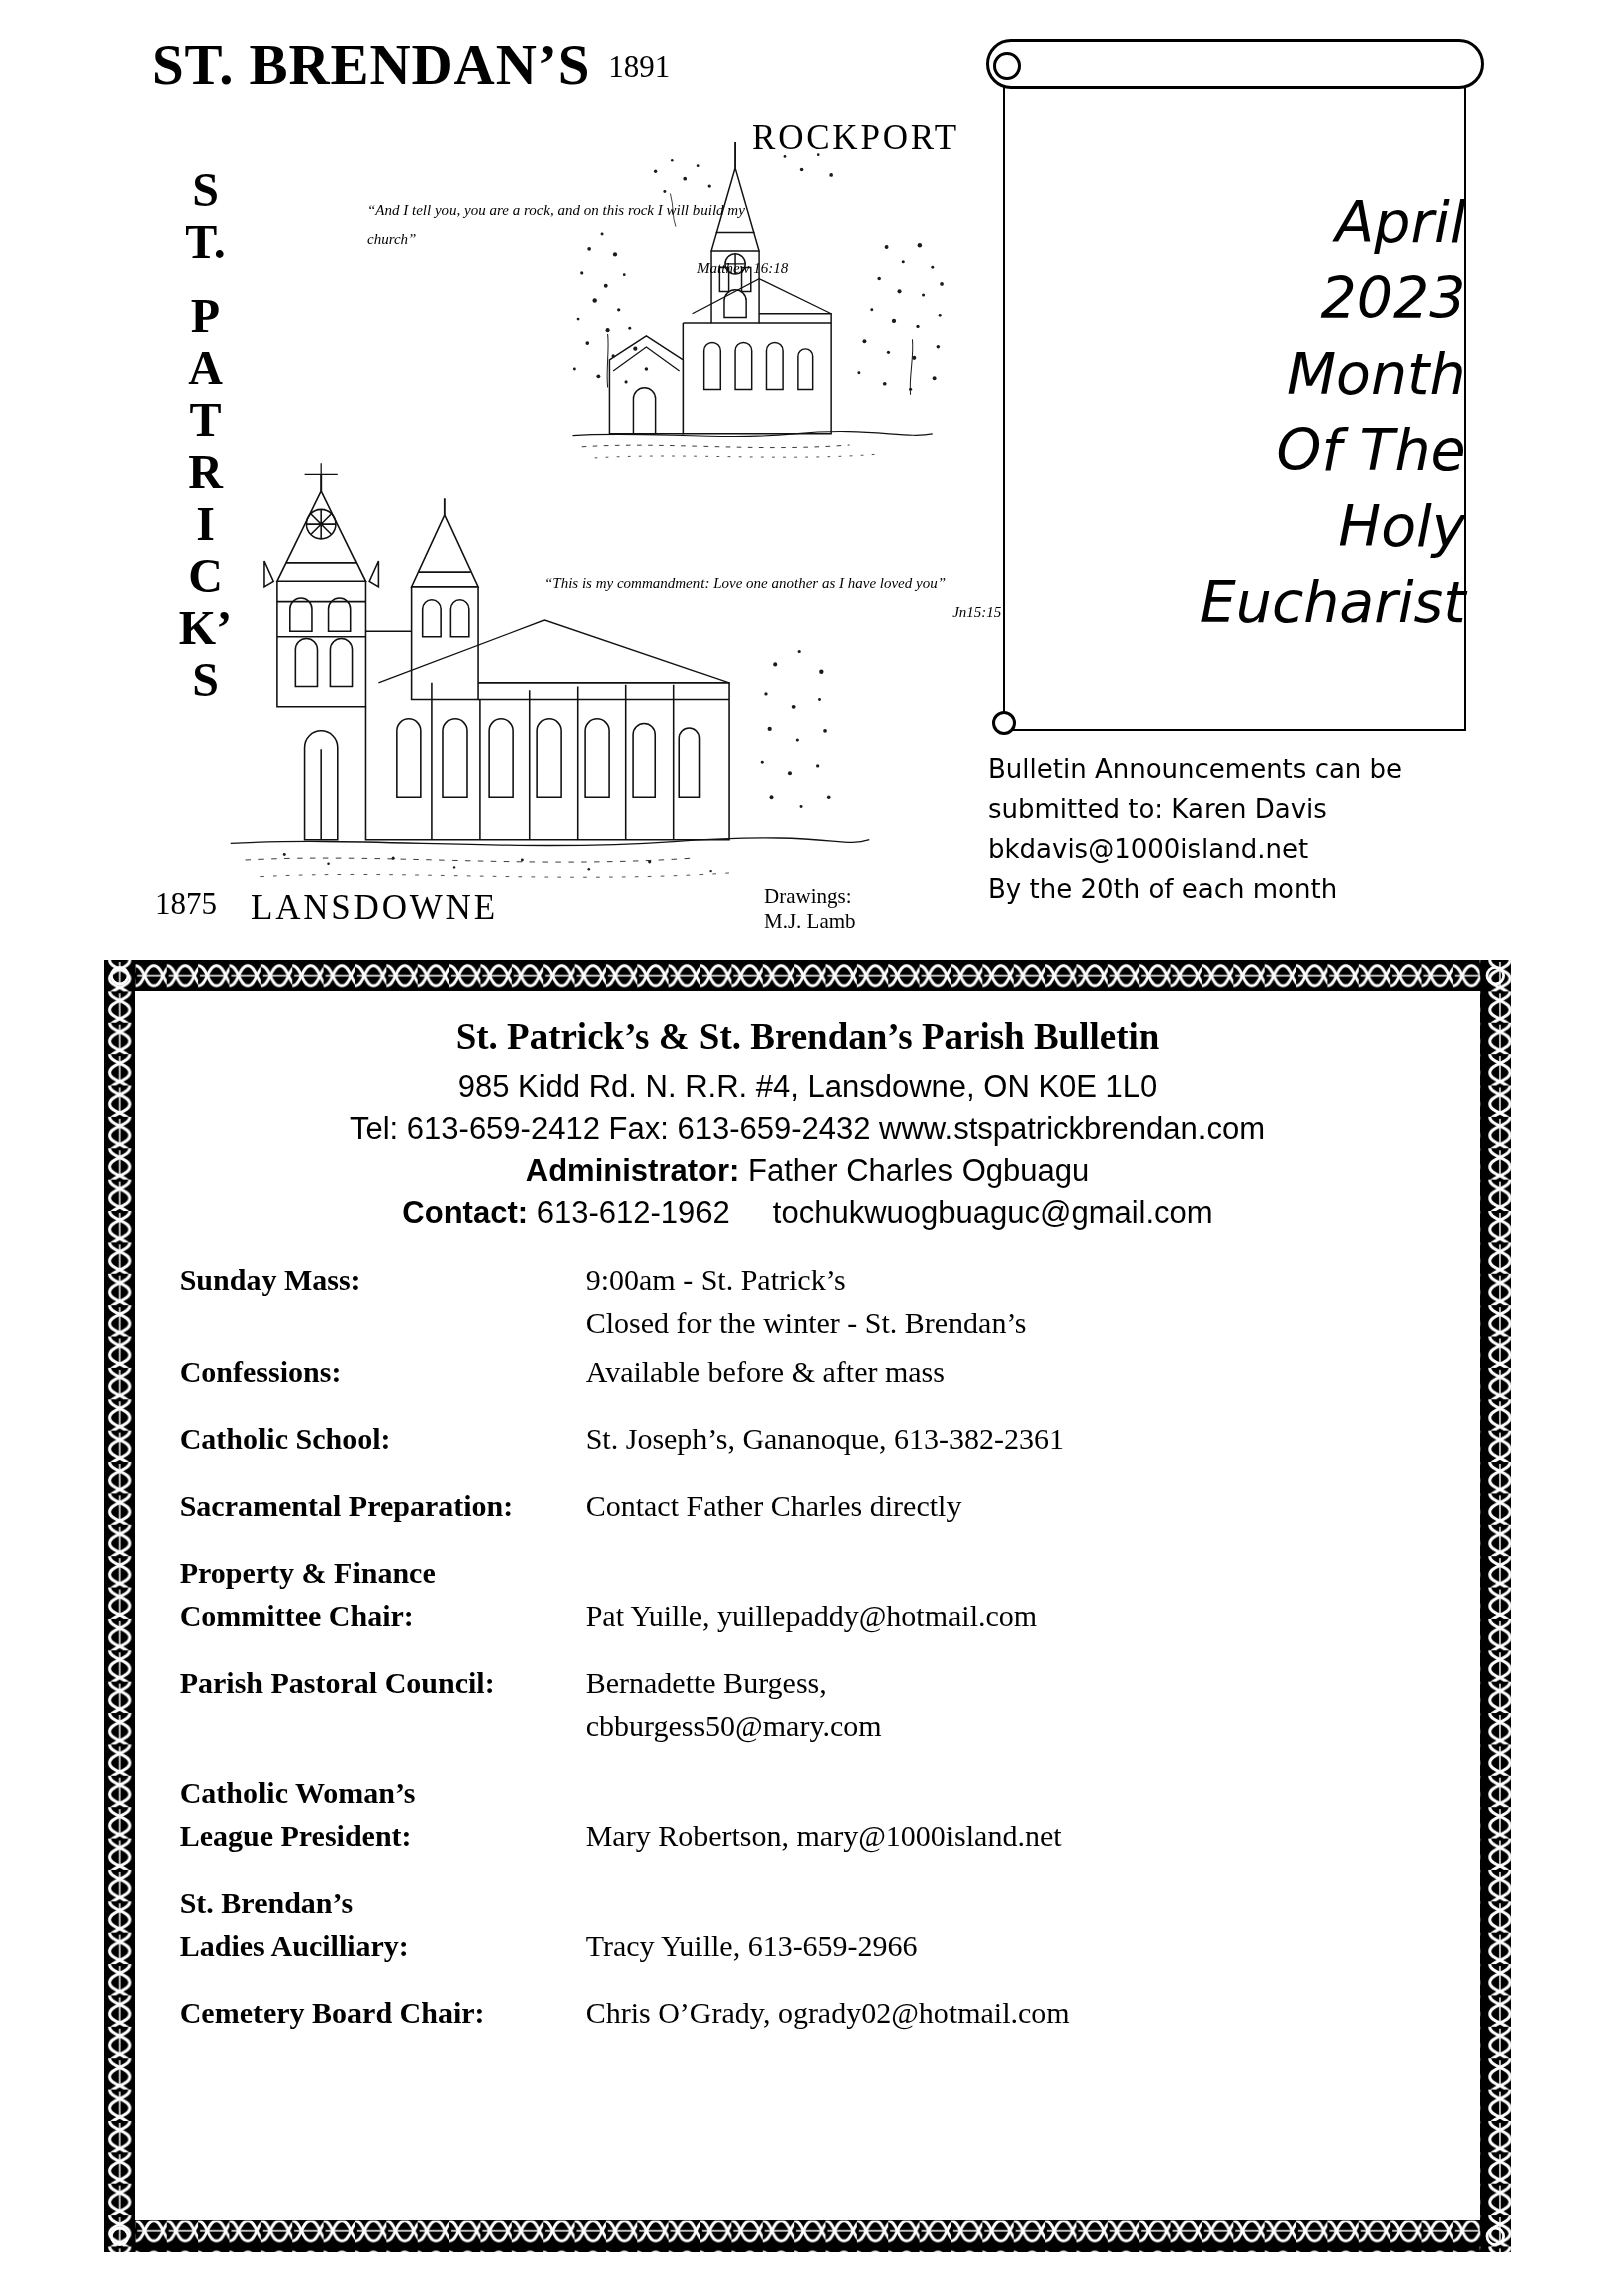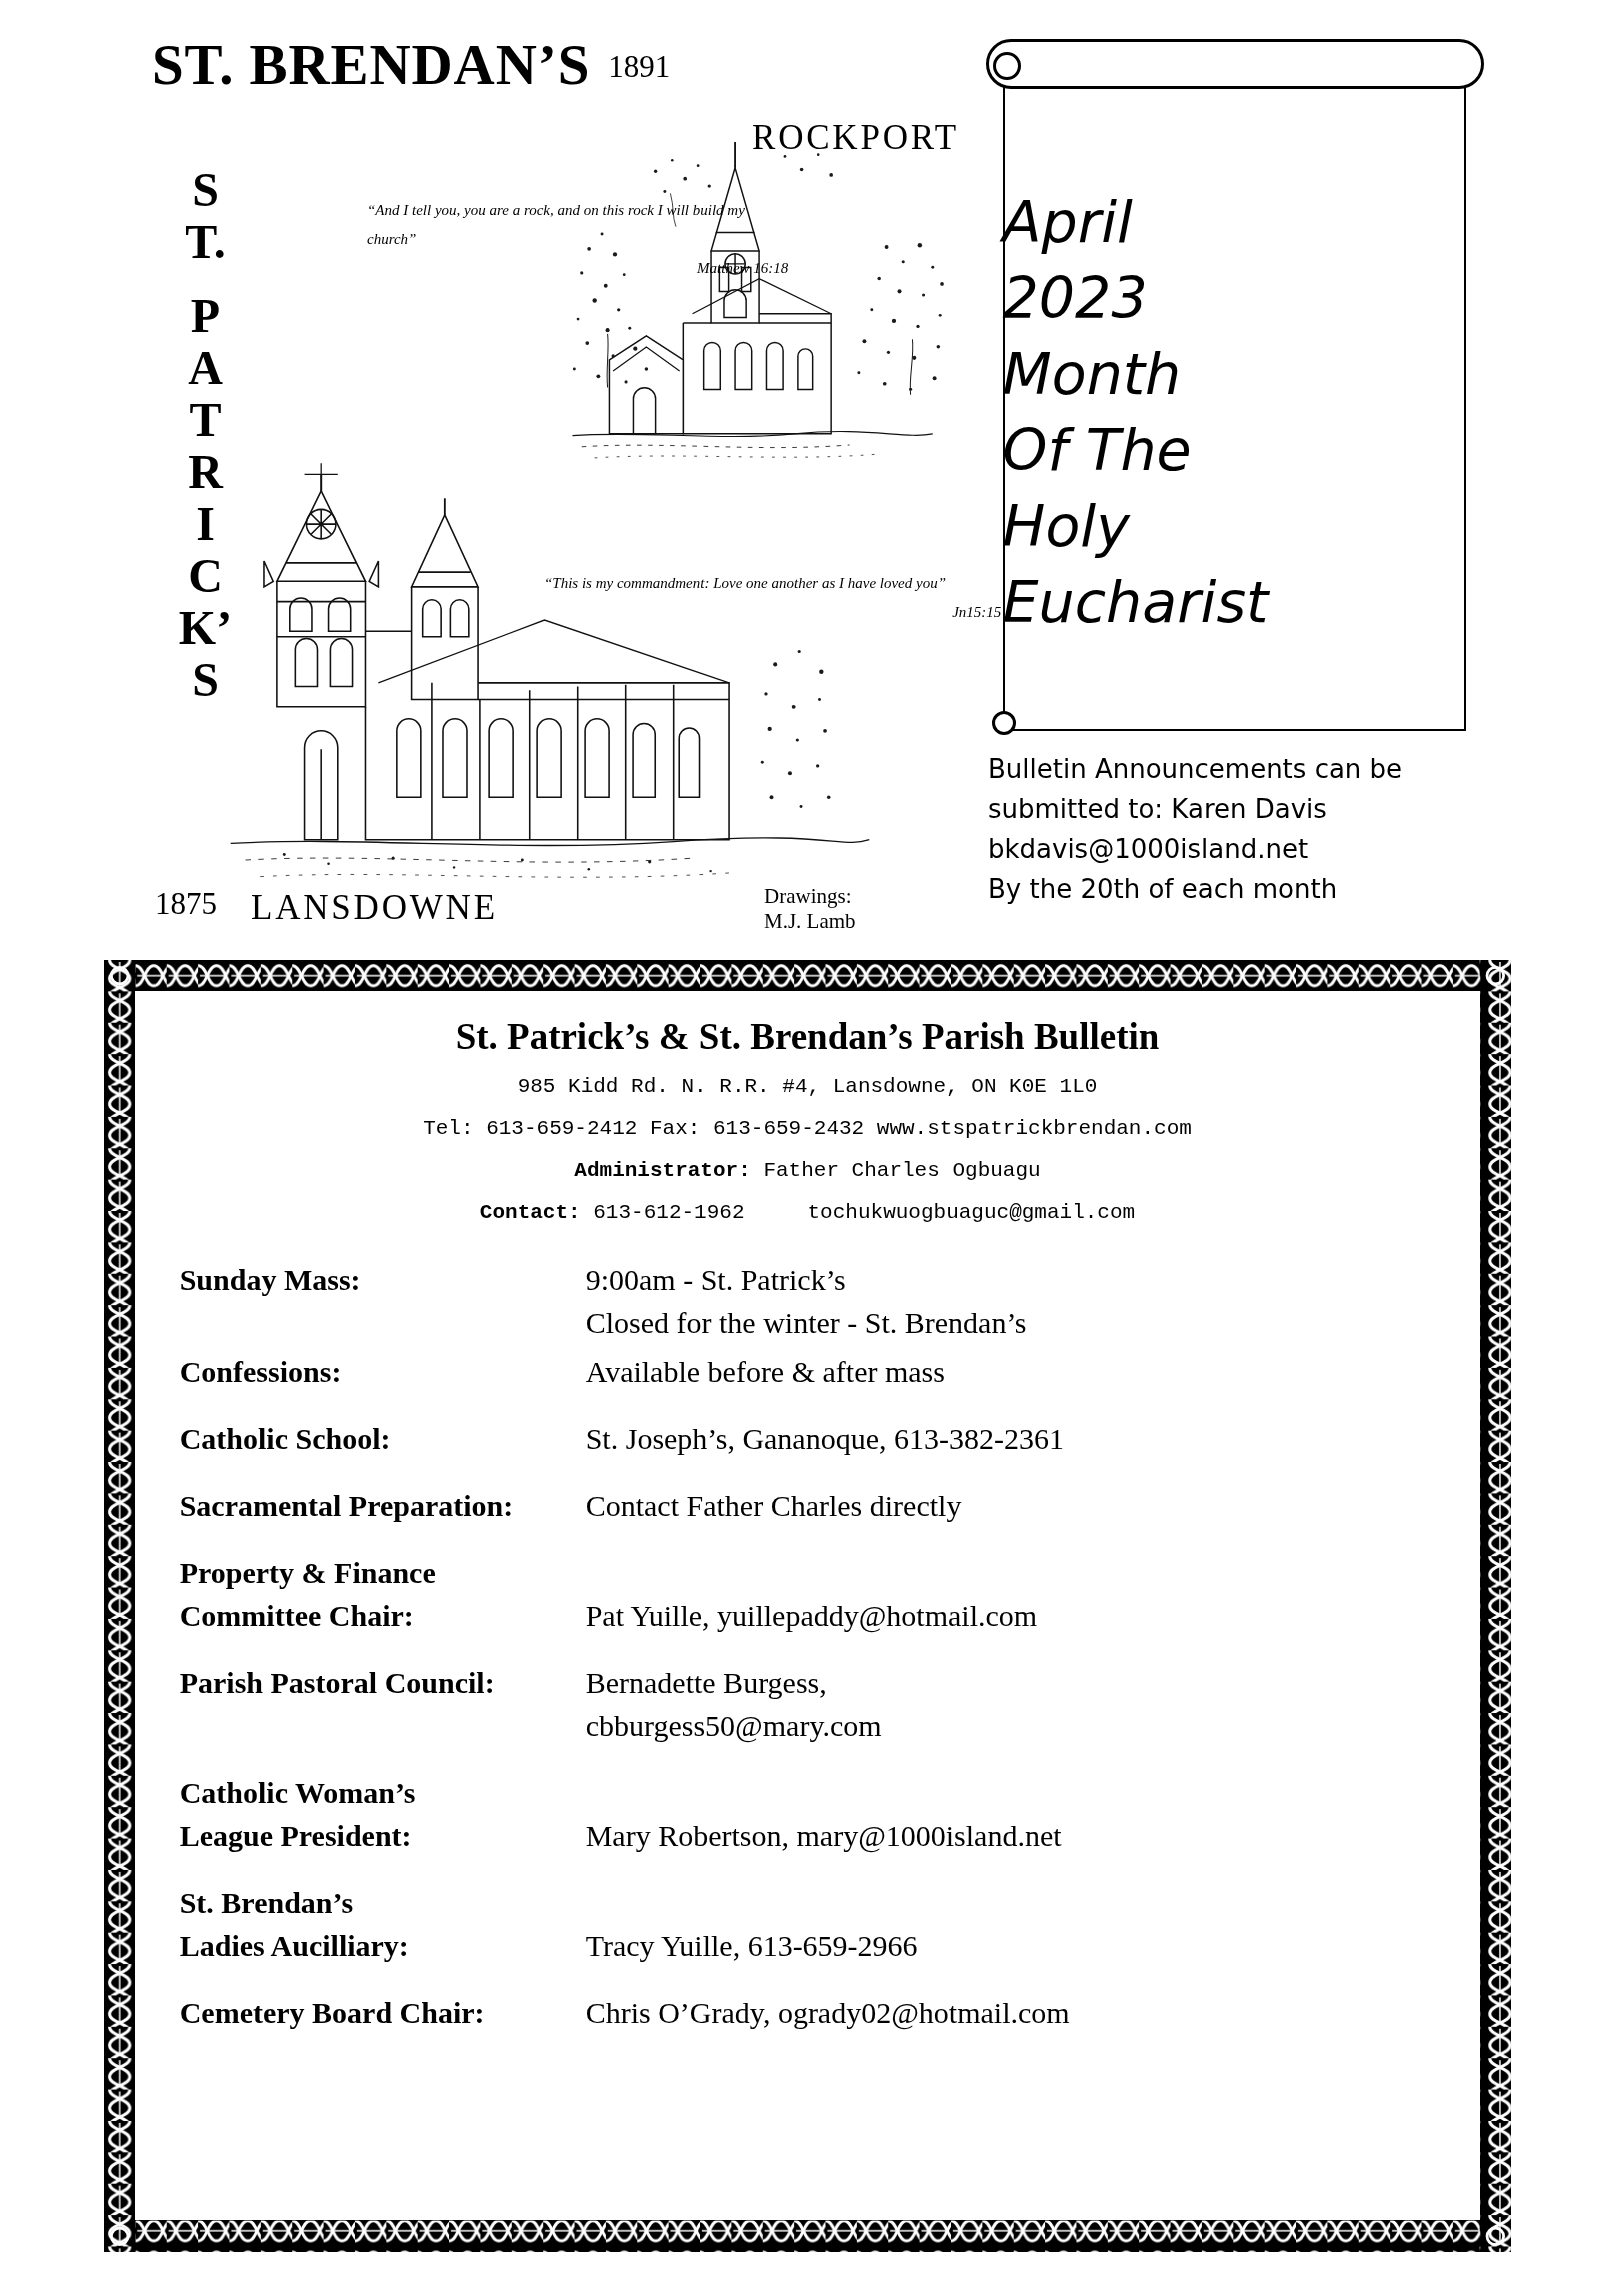--- a/index.html
+++ b/index.html
@@ -158,21 +158,21 @@
   }
   #scroll-text {
     position: absolute;
     left: 16.6px;
     top: 54px;
     width: 463px;
     height: 637px;
     display: flex;
     flex-direction: column;
     justify-content: center;
-    align-items: flex-start;
+    align-items: flex-end;
     font-family: "DejaVu Sans", sans-serif;
     font-style: italic;
     font-size: 57px;
     line-height: 76px;
     text-align: center;
     font-weight: 500;
   }
   #scroll-text span { display: block; white-space: nowrap; }
 
   
@@ -222,22 +222,22 @@
 
   #panel-header { text-align: center; }
   #panel-title {
     font-family: "Liberation Serif", serif;
     font-weight: bold;
     font-size: 37px;
     letter-spacing: 0px;
     margin-bottom: 8.3px;
   }
   .panel-sub {
-    font-family: Liberation Mono, monospace;
-    font-size: 21px;
+    font-family: Liberation Sans, sans-serif;
+    font-size: 31px;
     line-height: 42px;
   }
   .panel-sub .lbl { font-weight: bold; text-align: center; }
 
   
   #info-list {
     margin-top: 24px;
     font-family: "Liberation Serif", serif;
     font-size: 30px;
   }

